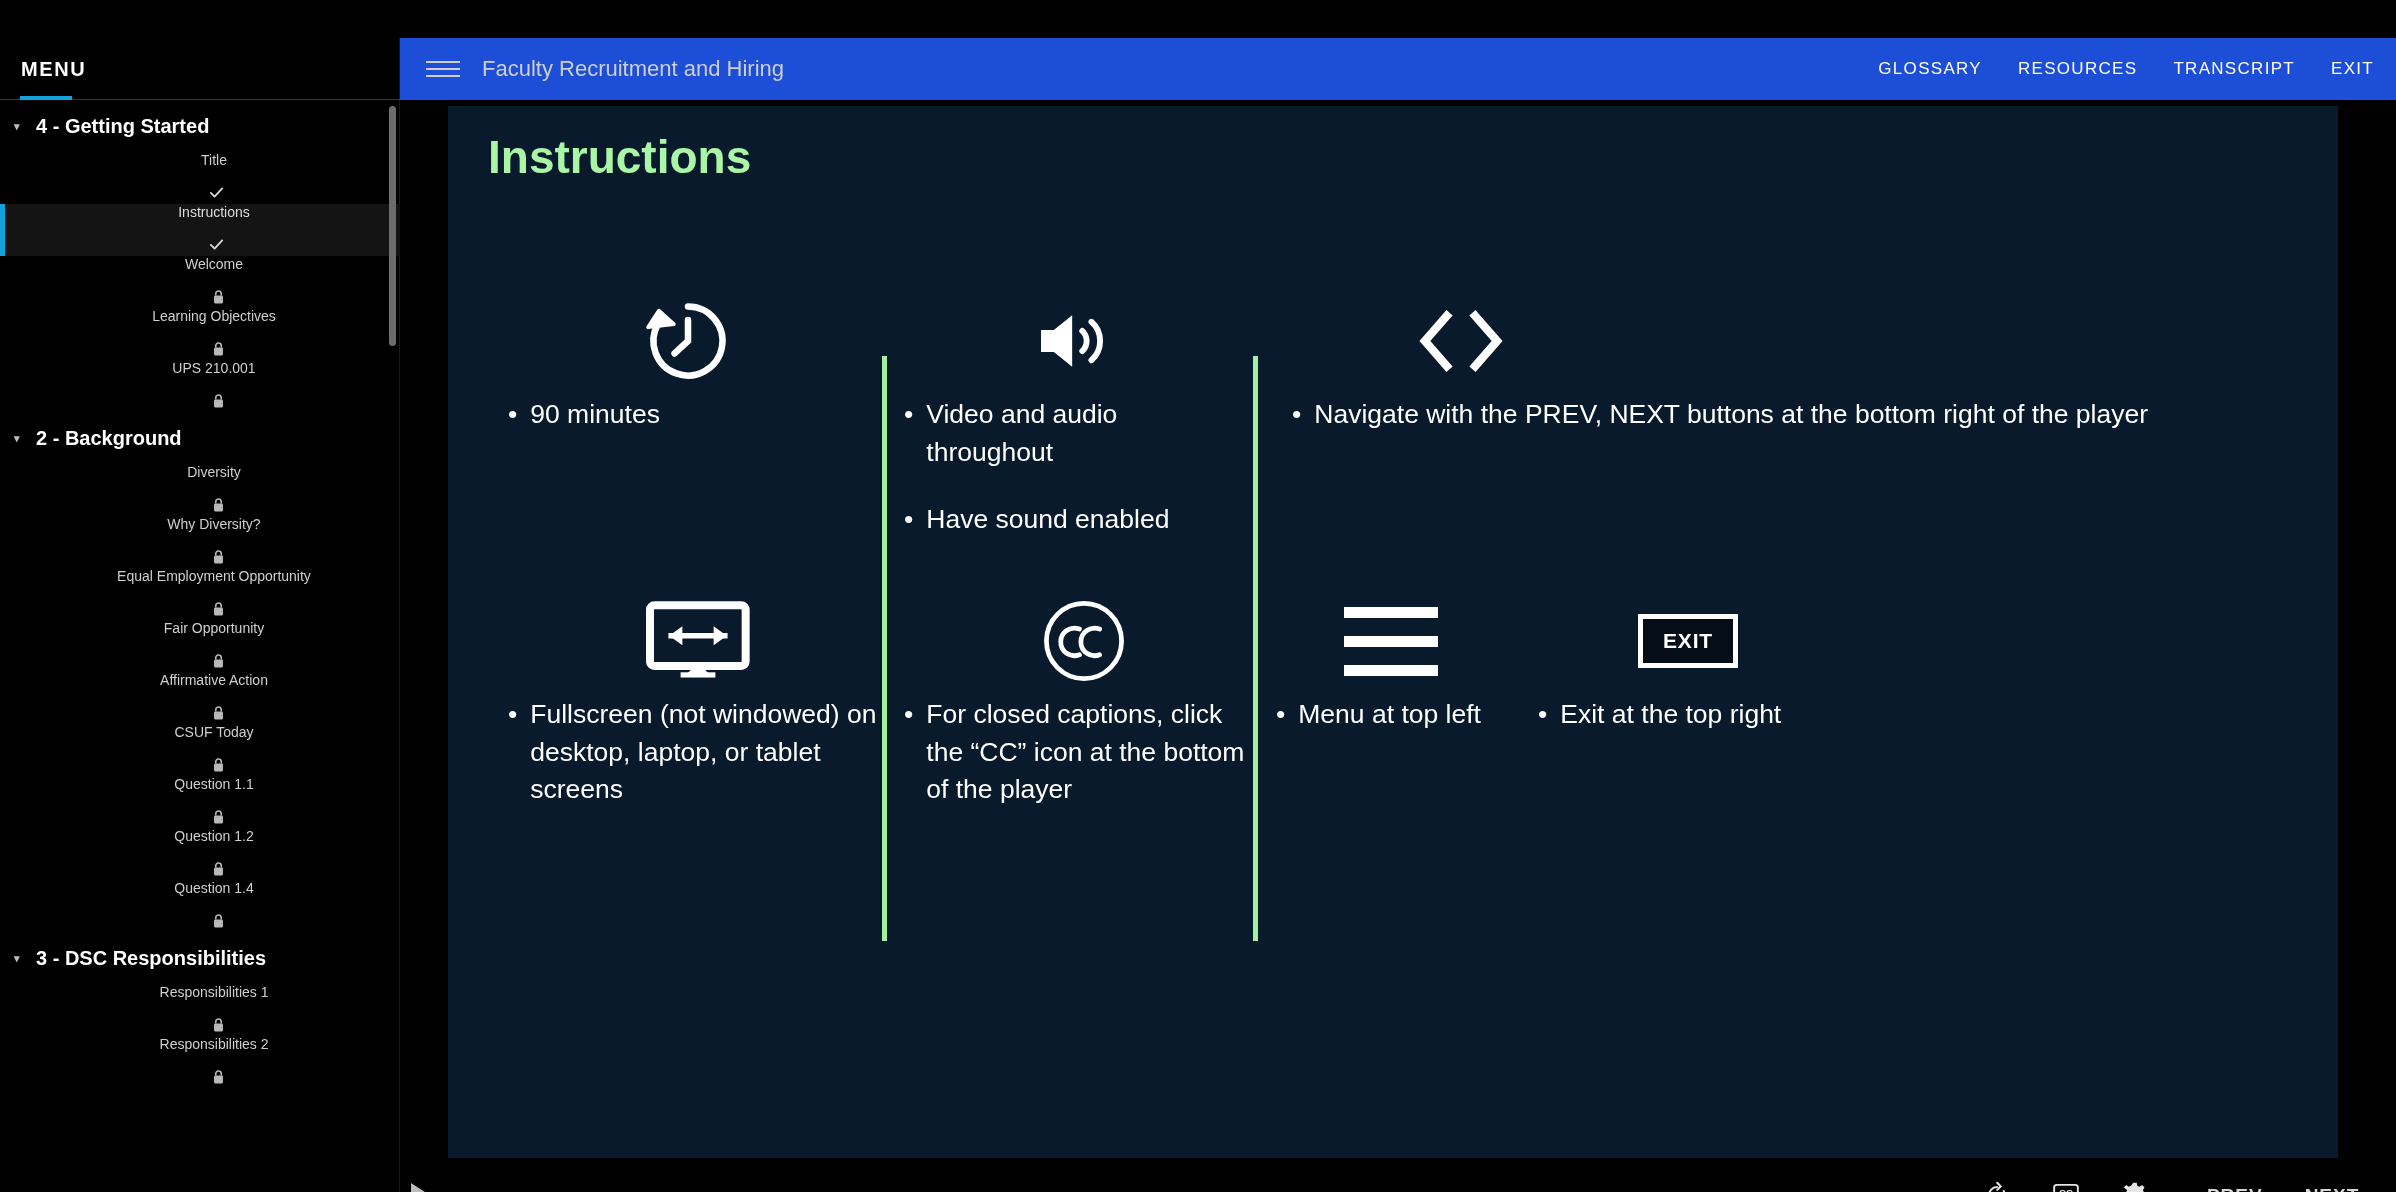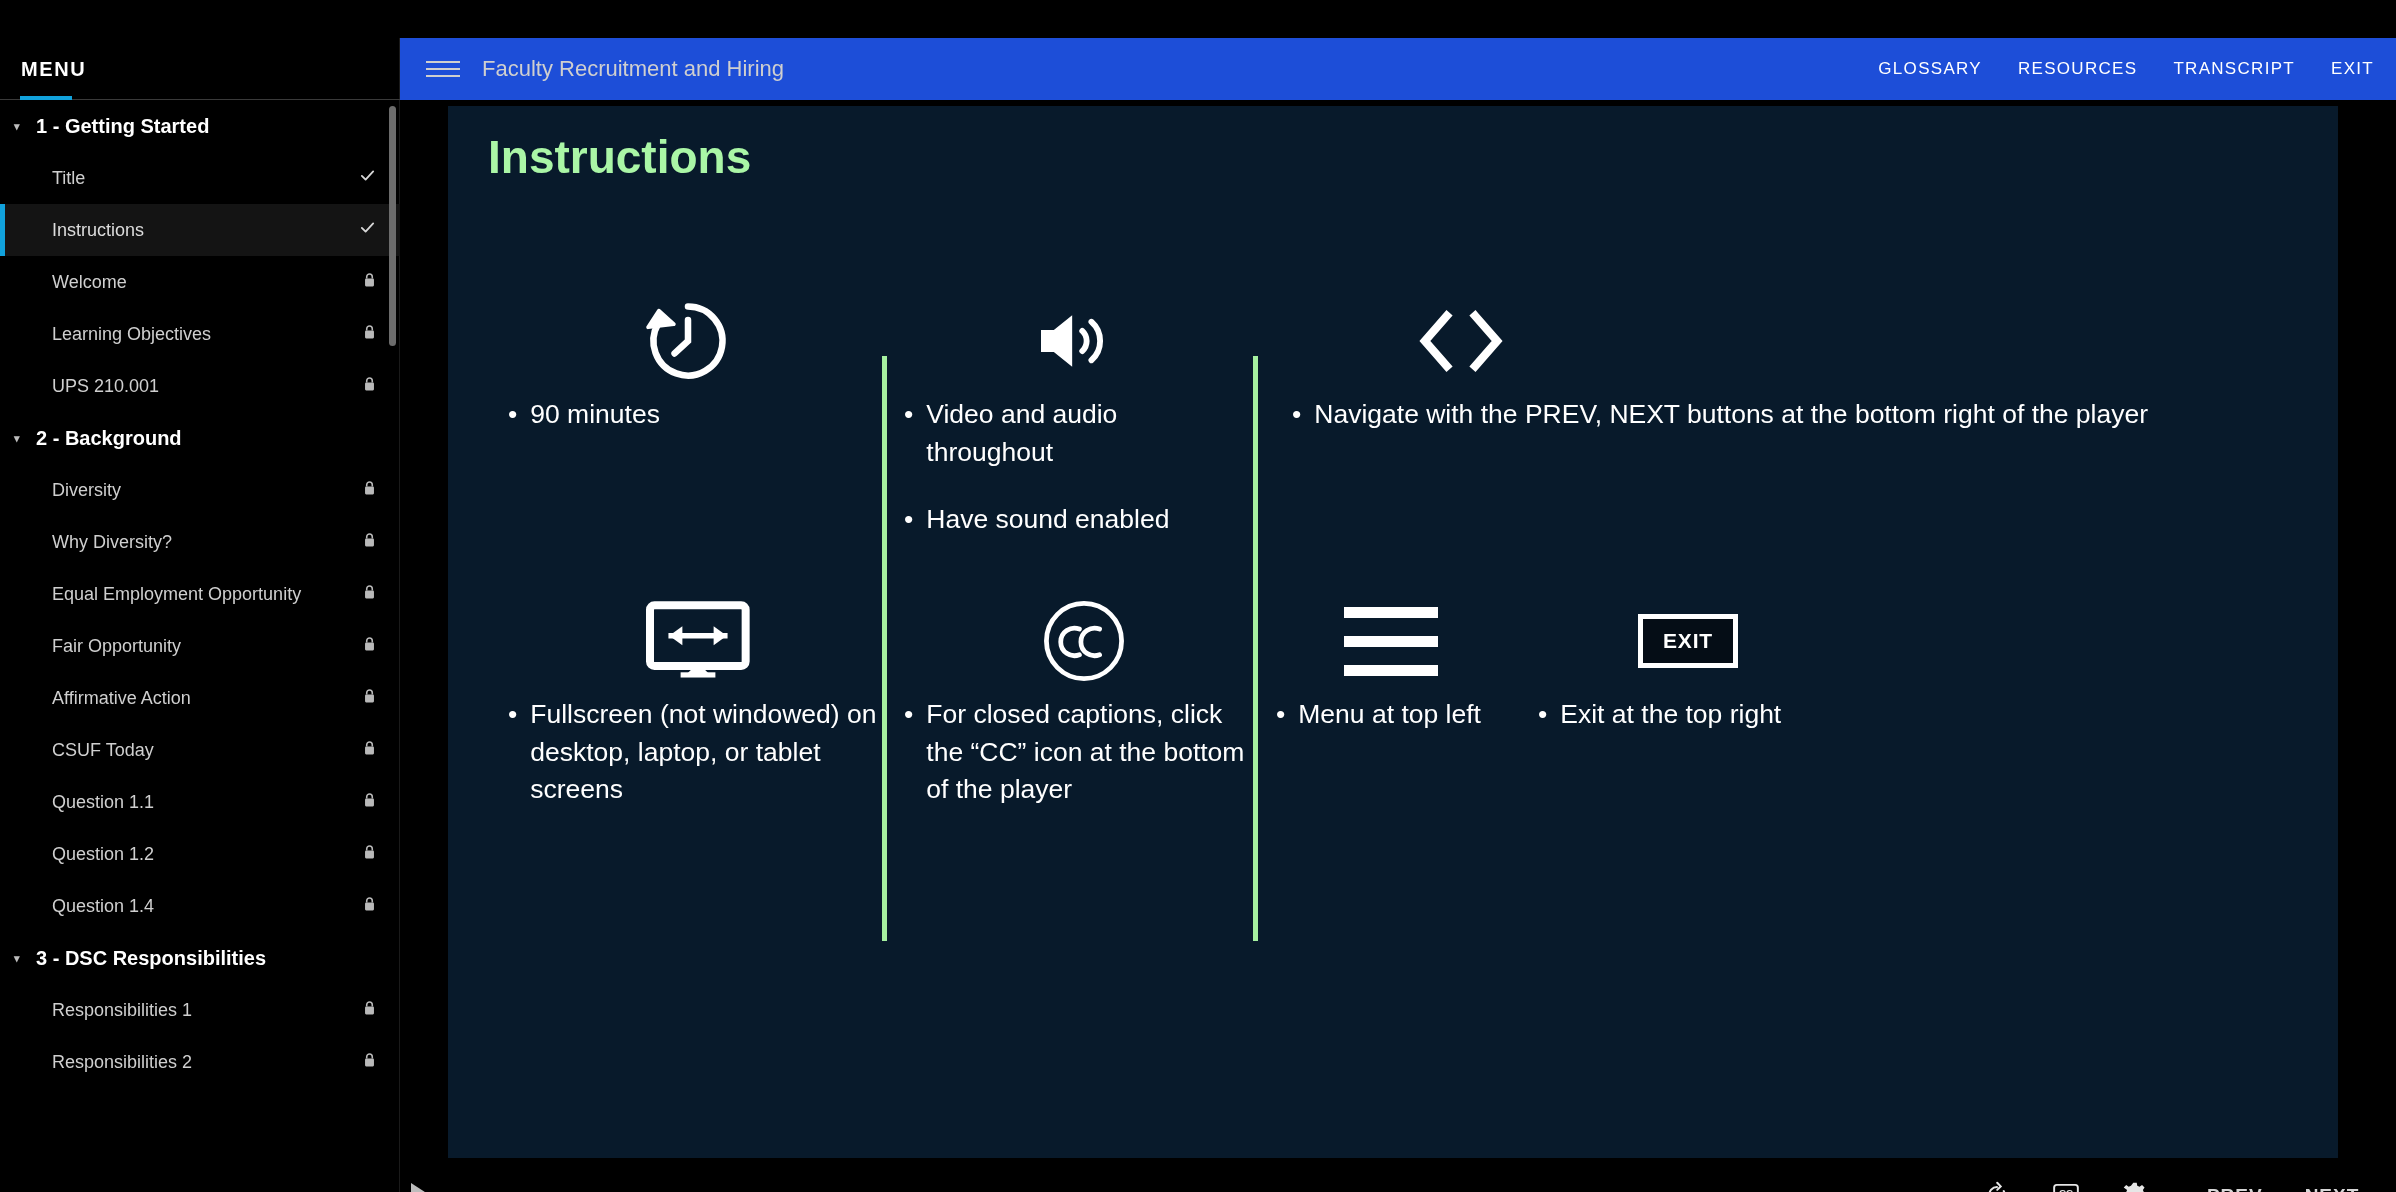--- a/index.html
+++ b/index.html
@@ -45,21 +45,21 @@
     color: #ffffff; font-size: 20px; font-weight: 700;
   }
   .grp .caret {
     width: 18px; display: inline-block; margin-right: 4px;
     color: #bdbdbd; font-size: 11px; line-height: 1;
   }
   .itm {
     position: relative;
     display: flex; align-items: center; justify-content: space-between;
     height: 52px; padding-left: 52px; padding-right: 24px;
-    color: #cfcfcf; font-size: 18px; font-weight: 400;
+    color: #cfcfcf; font-size: 14px; font-weight: 400; flex-direction: column;
   }
   .itm.selected { background: #141414; color: #dcdcdc; }
   .itm.selected::before {
     content: ""; position: absolute; left: 0; top: 0;
     width: 5px; height: 100%; background: #11a2dc;
   }
   .itm .state { width: 22px; text-align: right; flex: 0 0 auto; }
 
   .scrollbar-track {
     position: absolute; right: 3px; top: 68px; width: 7px; height: 1112px;
@@ -177,21 +177,21 @@
 
   <aside class="sidebar">
     <div class="sidebar-head">
       <span class="menu-label">MENU</span>
       <div class="sidebar-rule"></div>
       <div class="sidebar-rule-active"></div>
     </div>
     <div class="sidebar-list" id="sidebar-list">
         <div class="grp">
           <span class="caret">▾</span>
-          <span>1 - Getting Started</span>
+          <span>4 - Getting Started</span>
         </div>
         <div class="itm">
           <span>Title</span>
           <span class="state"><svg width="17" height="17" viewBox="0 0 18 18" fill="none" stroke="#d8d8d8" stroke-width="1.9" stroke-linecap="round" stroke-linejoin="round">
               <path d="M3 9.4 7 13.4 15 4.6"></path>
             </svg></span>
         </div>
         <div class="itm selected">
           <span>Instructions</span>
           <span class="state"><svg width="17" height="17" viewBox="0 0 18 18" fill="none" stroke="#d8d8d8" stroke-width="1.9" stroke-linecap="round" stroke-linejoin="round">

